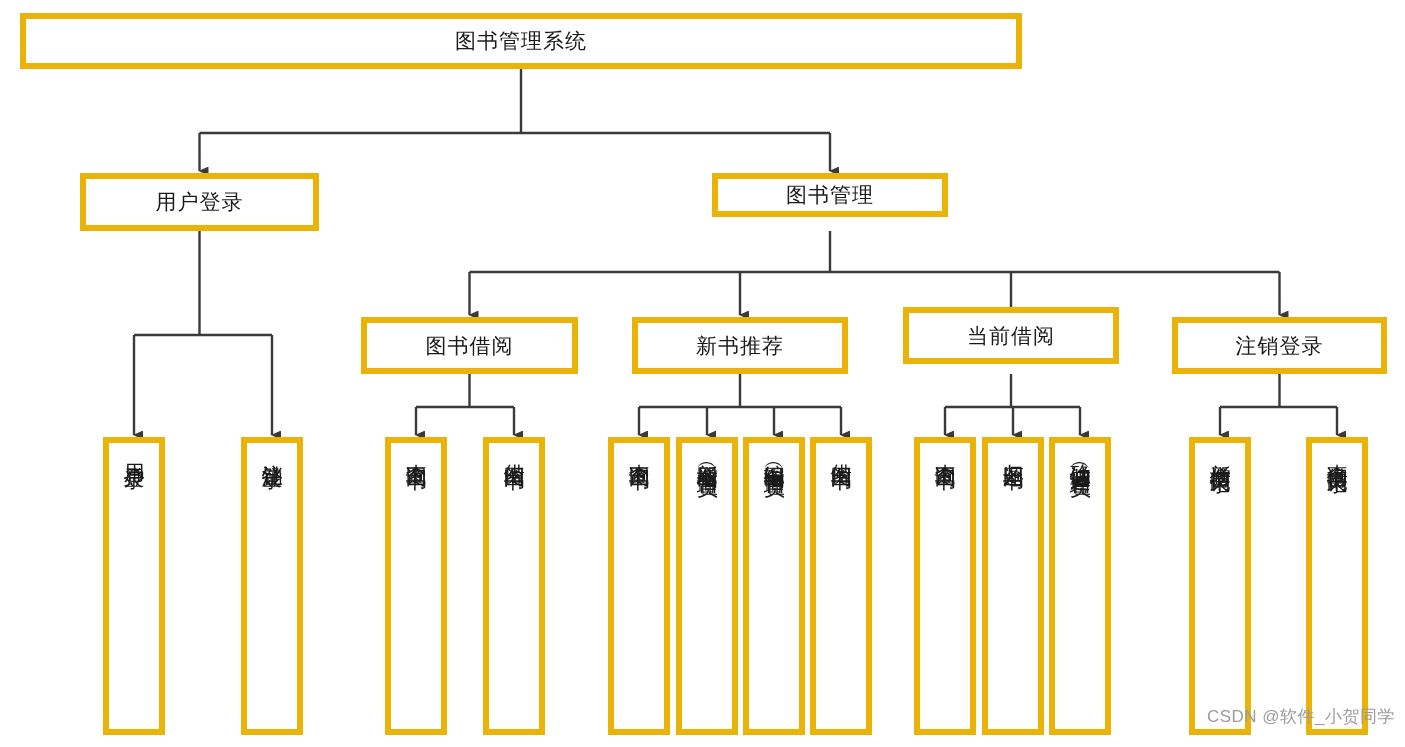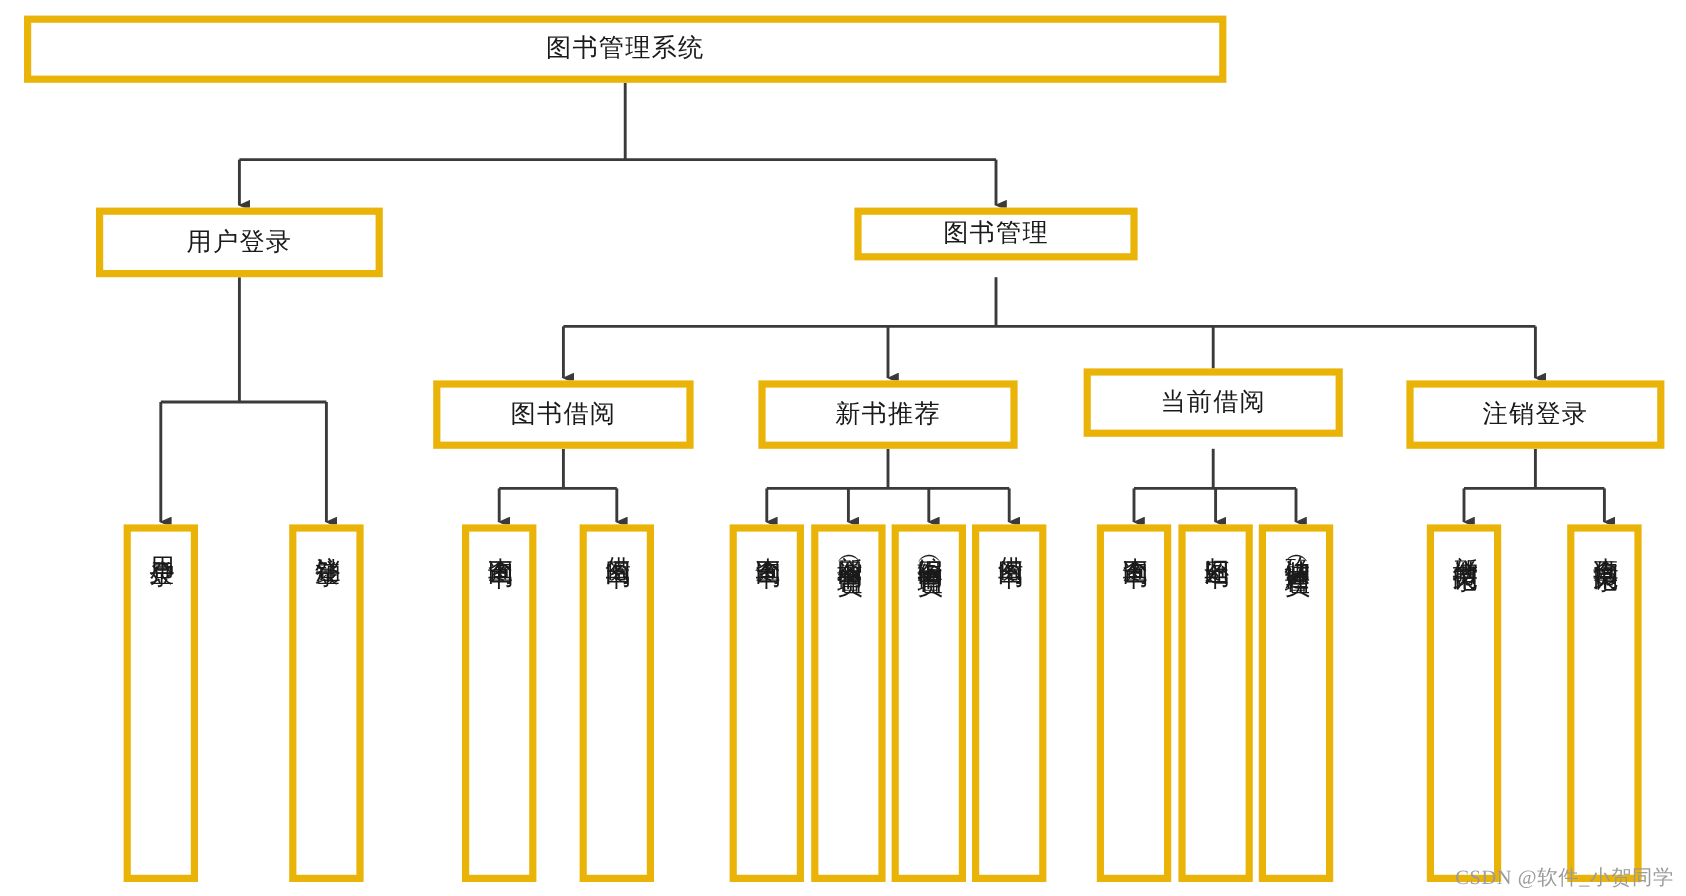--- a/index.html
+++ b/index.html
@@ -58,26 +58,26 @@
     position: absolute;
     left: 0;
     top: 0;
     width: 1405px;
     height: 747px;
     pointer-events: none;
   }
   .watermark {
     position: absolute;
     right: 10px;
-    bottom: 4px;
+    bottom: 19px;
     font-size: 17px;
     color: #9b9b9b;
     letter-spacing: 0.5px;
     white-space: nowrap;
-    font-family: Liberation Serif, serif;
+    font-family: Liberation Sans, sans-serif;
   }
 </style>
 </head>
 <body>
 
 <div id="diagram-root">
   <svg id="connector-layer" viewBox="0 0 1405 747" width="1405" height="747" aria-hidden="true">
     <defs>
       <marker id="arrowhead" markerWidth="9" markerHeight="10" refX="4.5" refY="9" orient="auto" markerUnits="userSpaceOnUse">
         <polygon points="0,0 9,0 4.5,10" fill="#3a3a3a"></polygon>

